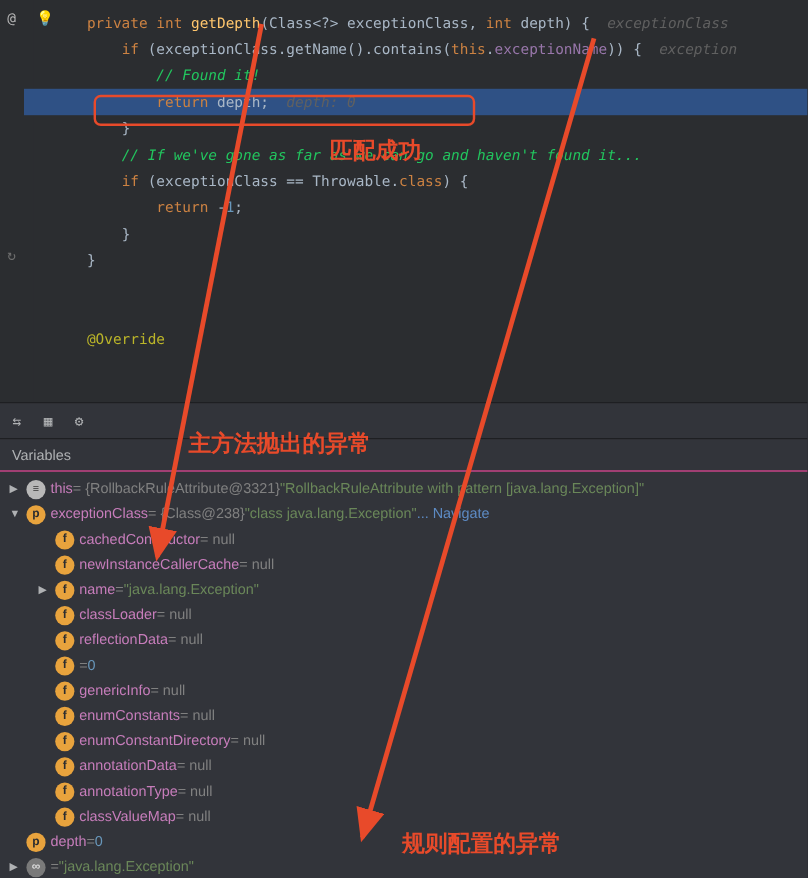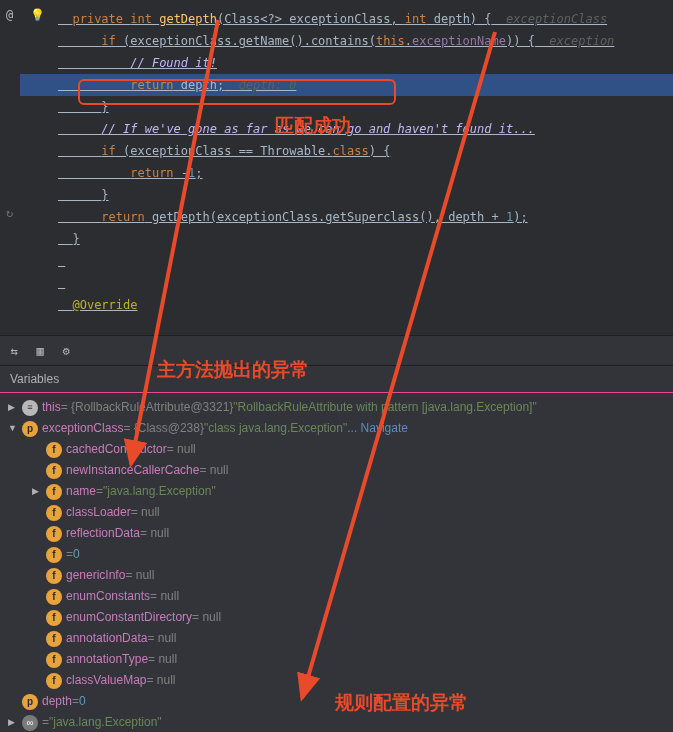--- a/index.html
+++ b/index.html
@@ -32,31 +32,30 @@
   left: 6px;
 }
 .code-lines {
   padding-left: 58px;
   padding-top: 8px;
   line-height: 22px;
 }
 .code-line {
   white-space: pre;
   position: relative;
-  text-decoration: underline;
 }
 .highlighted-line {
   background: #2f5185;
   margin-left: -38px;
   padding-left: 38px;
 }
 .kw { color: #cc8242; }
 .method { color: #ffc66d; }
 .num { color: #6897bb; }
-.comment { color: #c4b5fd; font-style: italic; }
+.comment { color: #22c55e; font-style: italic; }
 .hint { color: #606060; font-style: italic; }
 .this { color: #cc8242; }
 .field { color: #9876aa; }
 .annotation { color: #bbb529; }
 .ret-box {
   border: 2px solid #e84a2a;
   border-radius: 6px;
   position: absolute;
   left: 78px;
   top: 79px;
@@ -160,21 +159,20 @@
   <div class="code-lines">
     <div class="code-line">  <span class="kw">private</span> <span class="kw">int</span> <span class="method">getDepth</span><span>(Class&lt;?&gt; exceptionClass, </span><span class="kw">int</span><span> depth) {</span><span class="hint">  exceptionClass</span></div>
     <div class="code-line">      <span class="kw">if</span><span> (exceptionClass.getName().contains(</span><span class="this">this</span><span>.</span><span class="field">exceptionName</span><span>)) {</span><span class="hint">  exception</span></div>
     <div class="code-line">          <span class="comment">// Found it!</span></div>
     <div class="code-line highlighted-line">          <span class="kw">return</span><span> depth;</span><span class="hint">  depth: 0</span></div>
     <div class="code-line">      <span>}</span></div>
     <div class="code-line">      <span class="comment">// If we've gone as far as we can go and haven't found it...</span></div>
     <div class="code-line">      <span class="kw">if</span><span> (exceptionClass == Throwable.</span><span class="kw">class</span><span>) {</span></div>
     <div class="code-line">          <span class="kw">return</span><span> -</span><span class="num">1</span><span>;</span></div>
     <div class="code-line">      <span>}</span></div>
-    <div class="code-line">      <span class="kw">return</span><span> getDepth(exceptionClass.getSuperclass(), depth + </span><span class="num">1</span><span>);</span></div>
     <div class="code-line">  <span>}</span></div>
     <div class="code-line"> </div>
     <div class="code-line"> </div>
     <div class="code-line">  <span class="annotation">@Override</span></div>
   </div>
   <div class="ret-box"></div>
 </div>
 
 <div class="debugger-pane">
   <div class="debug-toolbar">

